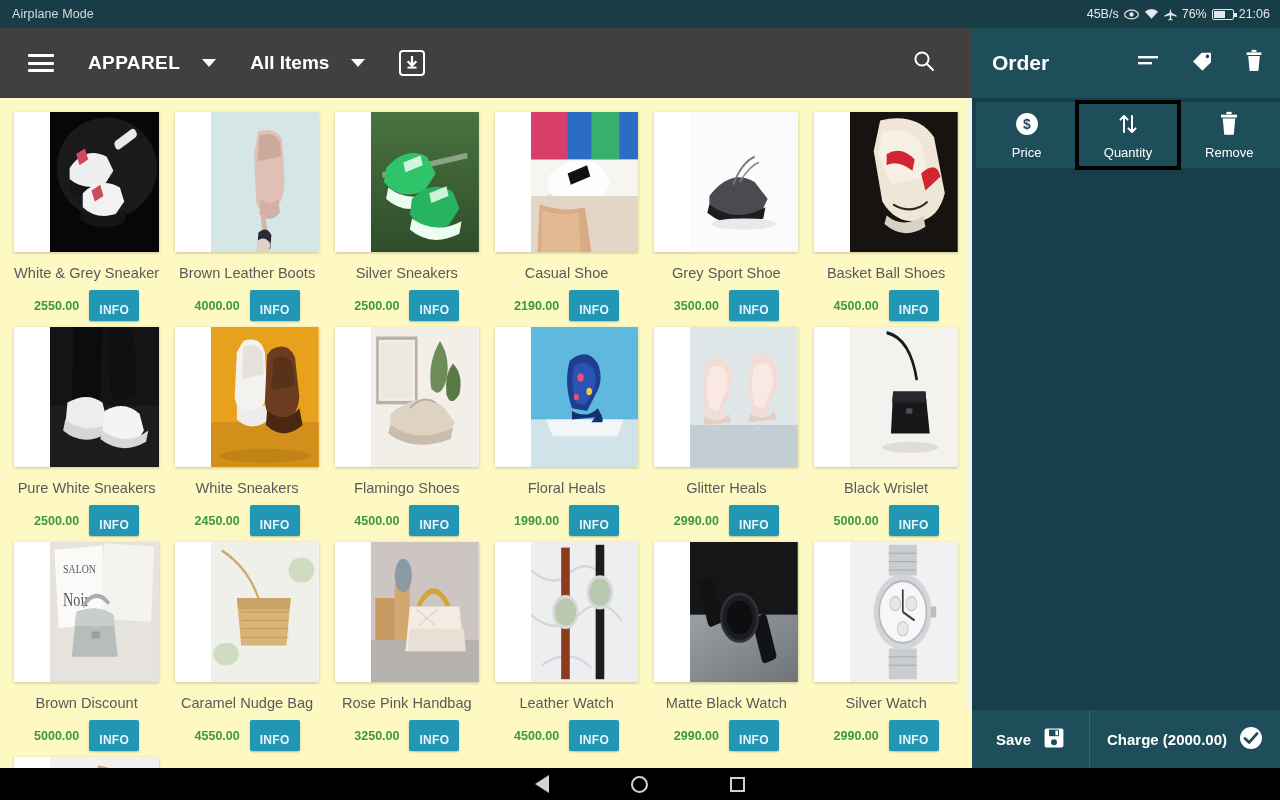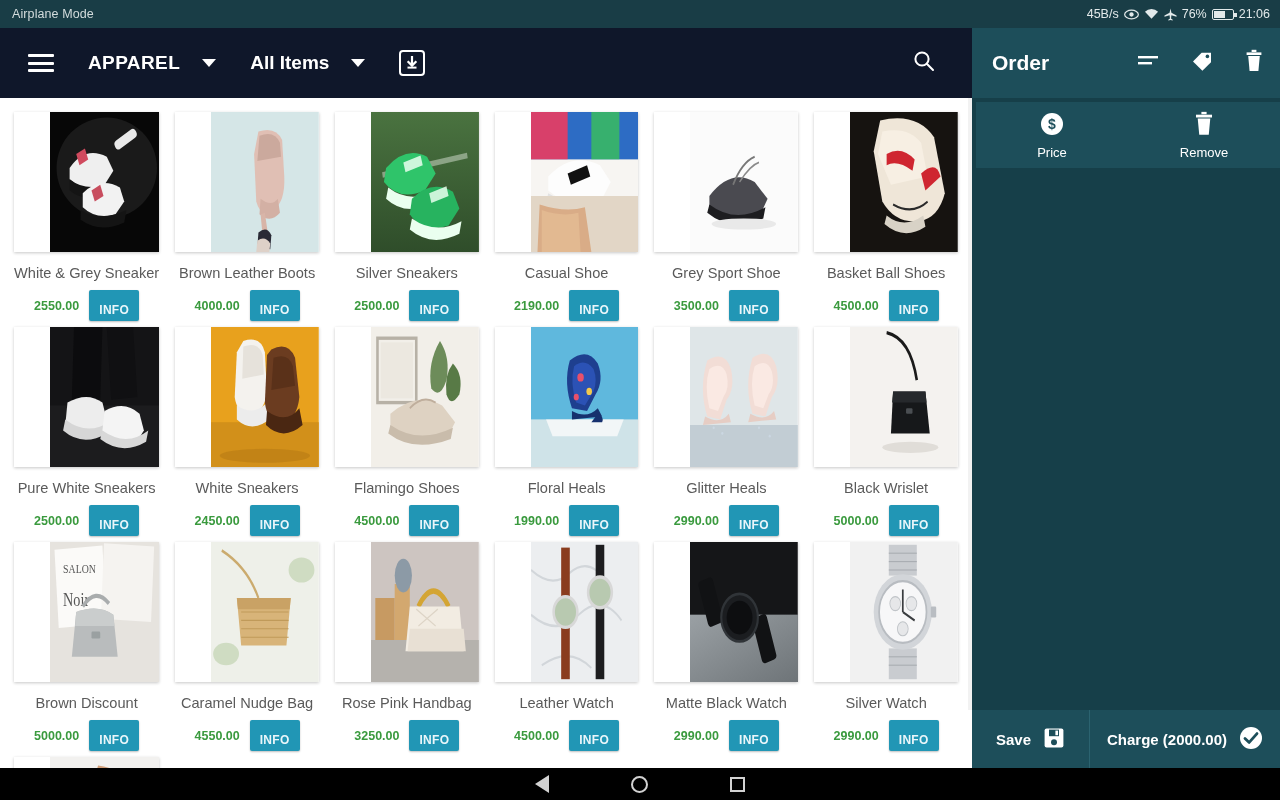--- a/index.html
+++ b/index.html
@@ -26,21 +26,21 @@
     border: 1.5px solid #e2e9ea; border-radius: 2px; position: relative; padding: 1px;
   }
   .battery::after {
     content:""; position:absolute; right:-4px; top:3px; width:2.5px; height:4px; background:#e2e9ea;
   }
   .battery i { display:block; height: 100%; width: 62%; background:#e2e9ea; }
 
   
   .appbar {
     position: absolute; top: 28px; left: 0; width: 972px; height: 70px;
-    background: #0f172a; display: flex; align-items: center;
+    background: #404040; display: flex; align-items: center;
   }
   .hamburger { width: 26px; height: 18px; margin-left: 28px; display:flex; flex-direction:column; justify-content: space-between; cursor:pointer;}
   .hamburger span { display:block; height: 3px; background:#fff; border-radius:1px; }
   .cat-label {
     color: #ffffff; font-weight: bold; font-size: 19px; margin-left: 34px; letter-spacing: .4px;
   }
   .caret {
     width: 0; height: 0; border-left: 7px solid transparent; border-right: 7px solid transparent;
     border-top: 8px solid #ffffff; margin-left: 22px; cursor: pointer;
   }
@@ -48,21 +48,21 @@
   .dl-icon {
     margin-left: 34px; width: 26px; height: 26px; border: 2.5px solid #fff; border-radius: 4px;
     display:flex; align-items:center; justify-content:center; cursor:pointer;
   }
   .dl-icon svg { display:block; }
   .search-btn { margin-left: auto; margin-right: 36px; cursor:pointer; }
 
   
   .grid-wrap {
     position: absolute; top: 98px; left: 0; width: 972px; height: 670px;
-    background: #ffffff; overflow: hidden;
+    background: #fef9c3; overflow: hidden;
   }
   .grid {
     display: grid; grid-template-columns: repeat(6, 1fr);
     gap: 0px 0px; padding: 8px 6px 0 6px;
   }
   .card { padding: 6px 8px 0 8px; }
   .thumb {
     width: 100%; height: 140px; background: #fff;
     box-shadow: 0 1px 3px rgba(0,0,0,.22); overflow: hidden;
     display:flex; align-items:center; justify-content:center; position: relative;
@@ -622,20 +622,27 @@
   </div>
 
   <div class="order-actions">
       <div class="act">
         <span><svg width="26" height="26" viewBox="0 0 26 26">
             <circle cx="13" cy="13" r="11" fill="#fff"></circle>
             <text x="13" y="18.4" font-size="14" font-weight="bold" text-anchor="middle" fill="#1d4e5a" font-family="Liberation Sans, sans-serif">$</text>
           </svg></span>
         <span class="lbl">Price</span>
       </div>
+      <div class="act selected">
+        <span><svg width="26" height="26" viewBox="0 0 26 26">
+            <path d="M9 21 L9 5 M5.4 8.6 L9 5 L12.6 8.6" stroke="#fff" stroke-width="2" fill="none" stroke-linecap="round" stroke-linejoin="round"></path>
+            <path d="M17 5 L17 21 M13.4 17.4 L17 21 L20.6 17.4" stroke="#fff" stroke-width="2" fill="none" stroke-linecap="round" stroke-linejoin="round"></path>
+          </svg></span>
+        <span class="lbl">Quantity</span>
+      </div>
       <div class="act">
         <span><svg width="22" height="26" viewBox="0 0 20 24">
             <rect x="2.6" y="3.4" width="14.8" height="2.6" fill="#fff"></rect>
             <rect x="7.6" y="0.8" width="4.8" height="2.2" fill="#fff"></rect>
             <path d="M4.2 7 L15.8 7 L14.4 22 L5.6 22 Z" fill="#fff"></path>
           </svg></span>
         <span class="lbl">Remove</span>
       </div>
     </div>
 

